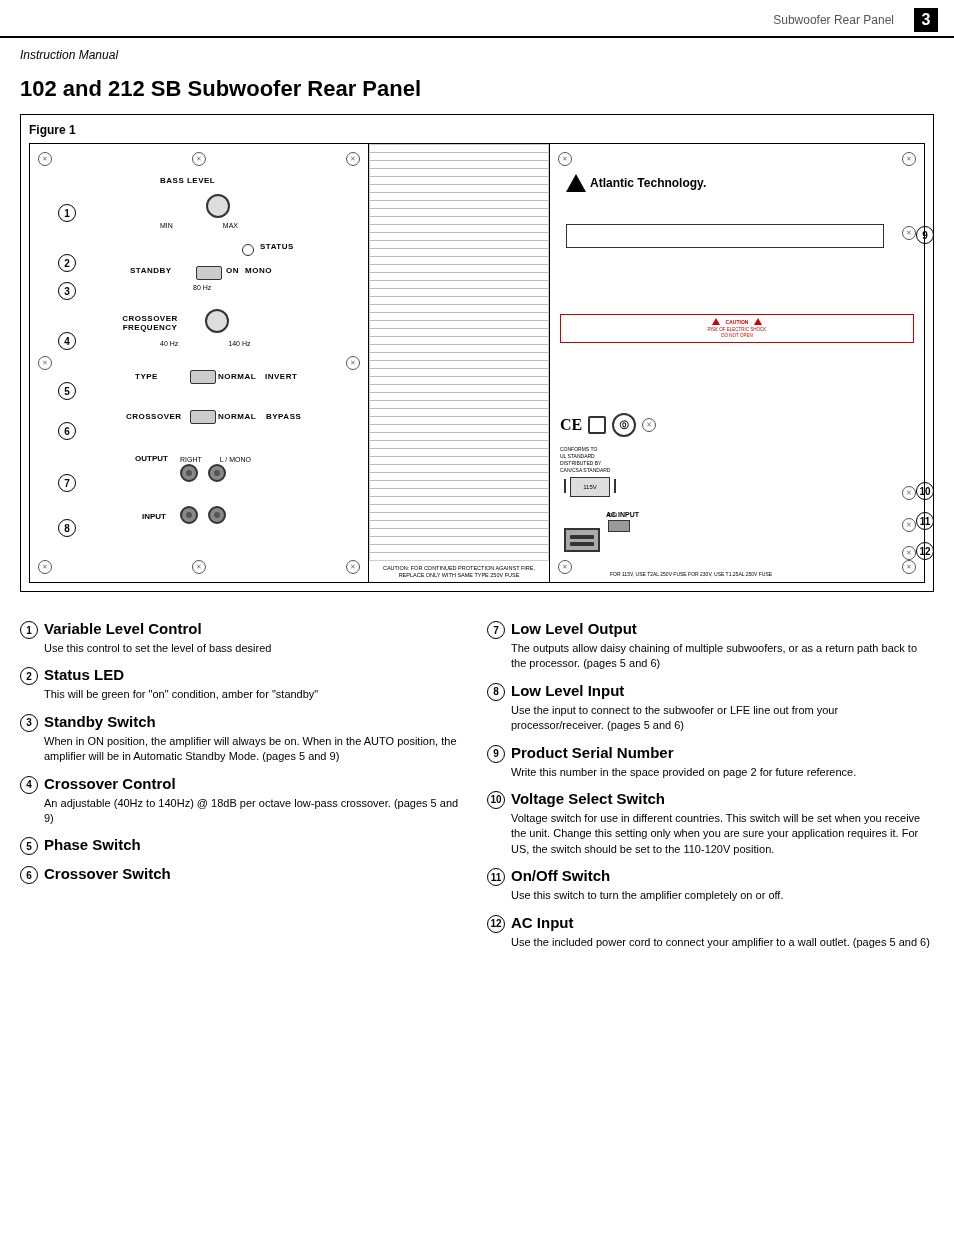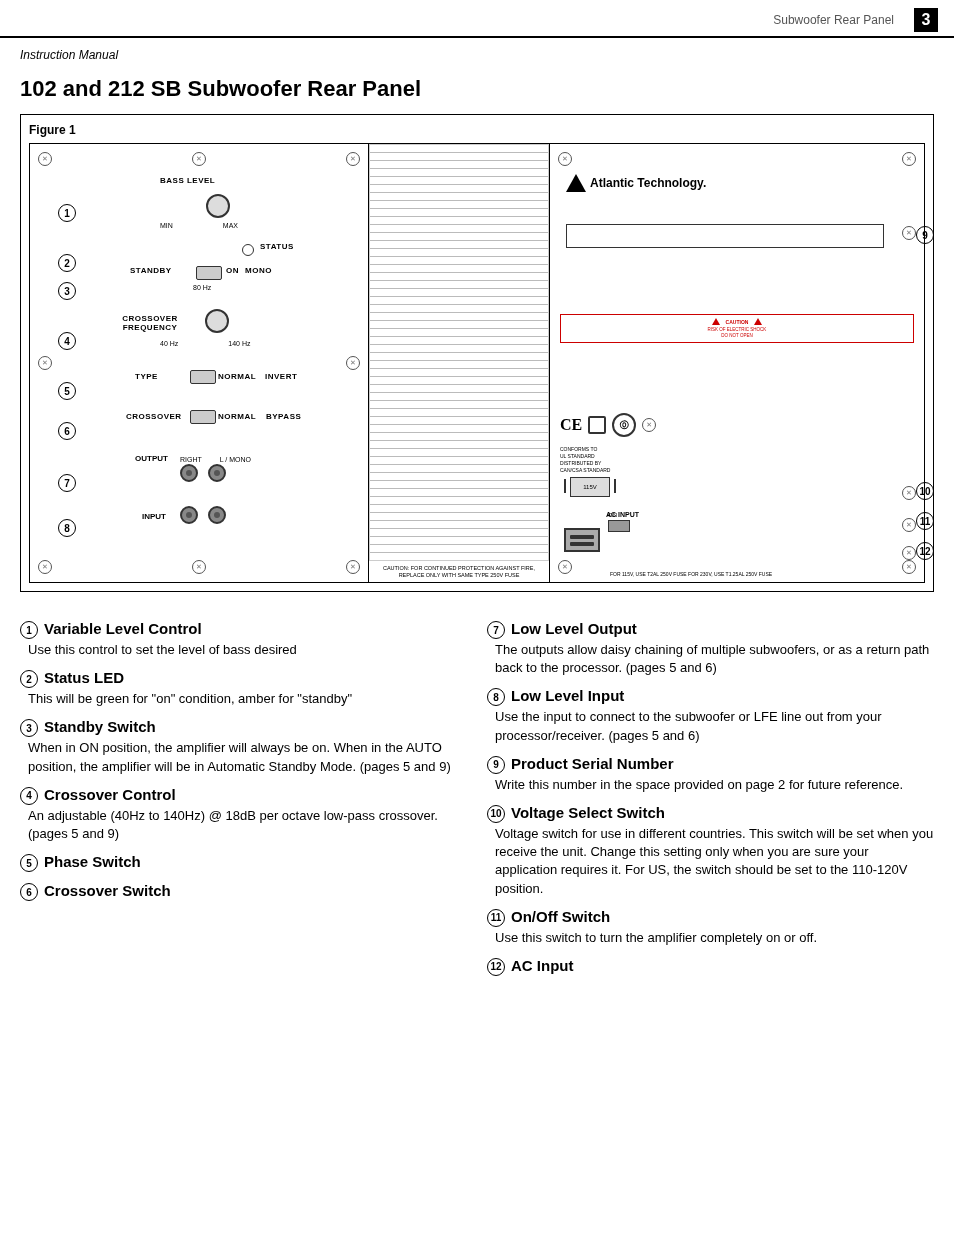--- a/index.html
+++ b/index.html
@@ -239,23 +239,23 @@
       font-size: 10px;
       font-weight: bold;
       flex-shrink: 0;
       margin-top: 1px;
     }
     .desc-title {
       font-weight: bold;
       font-size: 15px;
     }
     .desc-body {
-      font-size: 13px;
+      font-size: 11px;
       line-height: 1.4;
-      margin-left: 8px;
+      margin-left: 24px;
     }
 
     
     .voltage-switch {
       width: 40px;
       height: 20px;
       border: 1.5px solid #333;
       background: #ddd;
       position: absolute;
       display: flex;
@@ -589,16 +589,17 @@
         <span class="desc-title">On/Off Switch</span>
       </div>
       <div class="desc-body">Use this switch to turn the amplifier completely on or off.</div>
     </div>
 
     <div class="desc-item">
       <div class="desc-header">
         <div class="desc-num-circle">12</div>
         <span class="desc-title">AC Input</span>
       </div>
+      <div class="desc-body">Use the included power cord to connect your amplifier to a wall outlet. (pages 5 and 6)</div>
     </div>
   </div>
 
 </div>
 
 </body></html>

